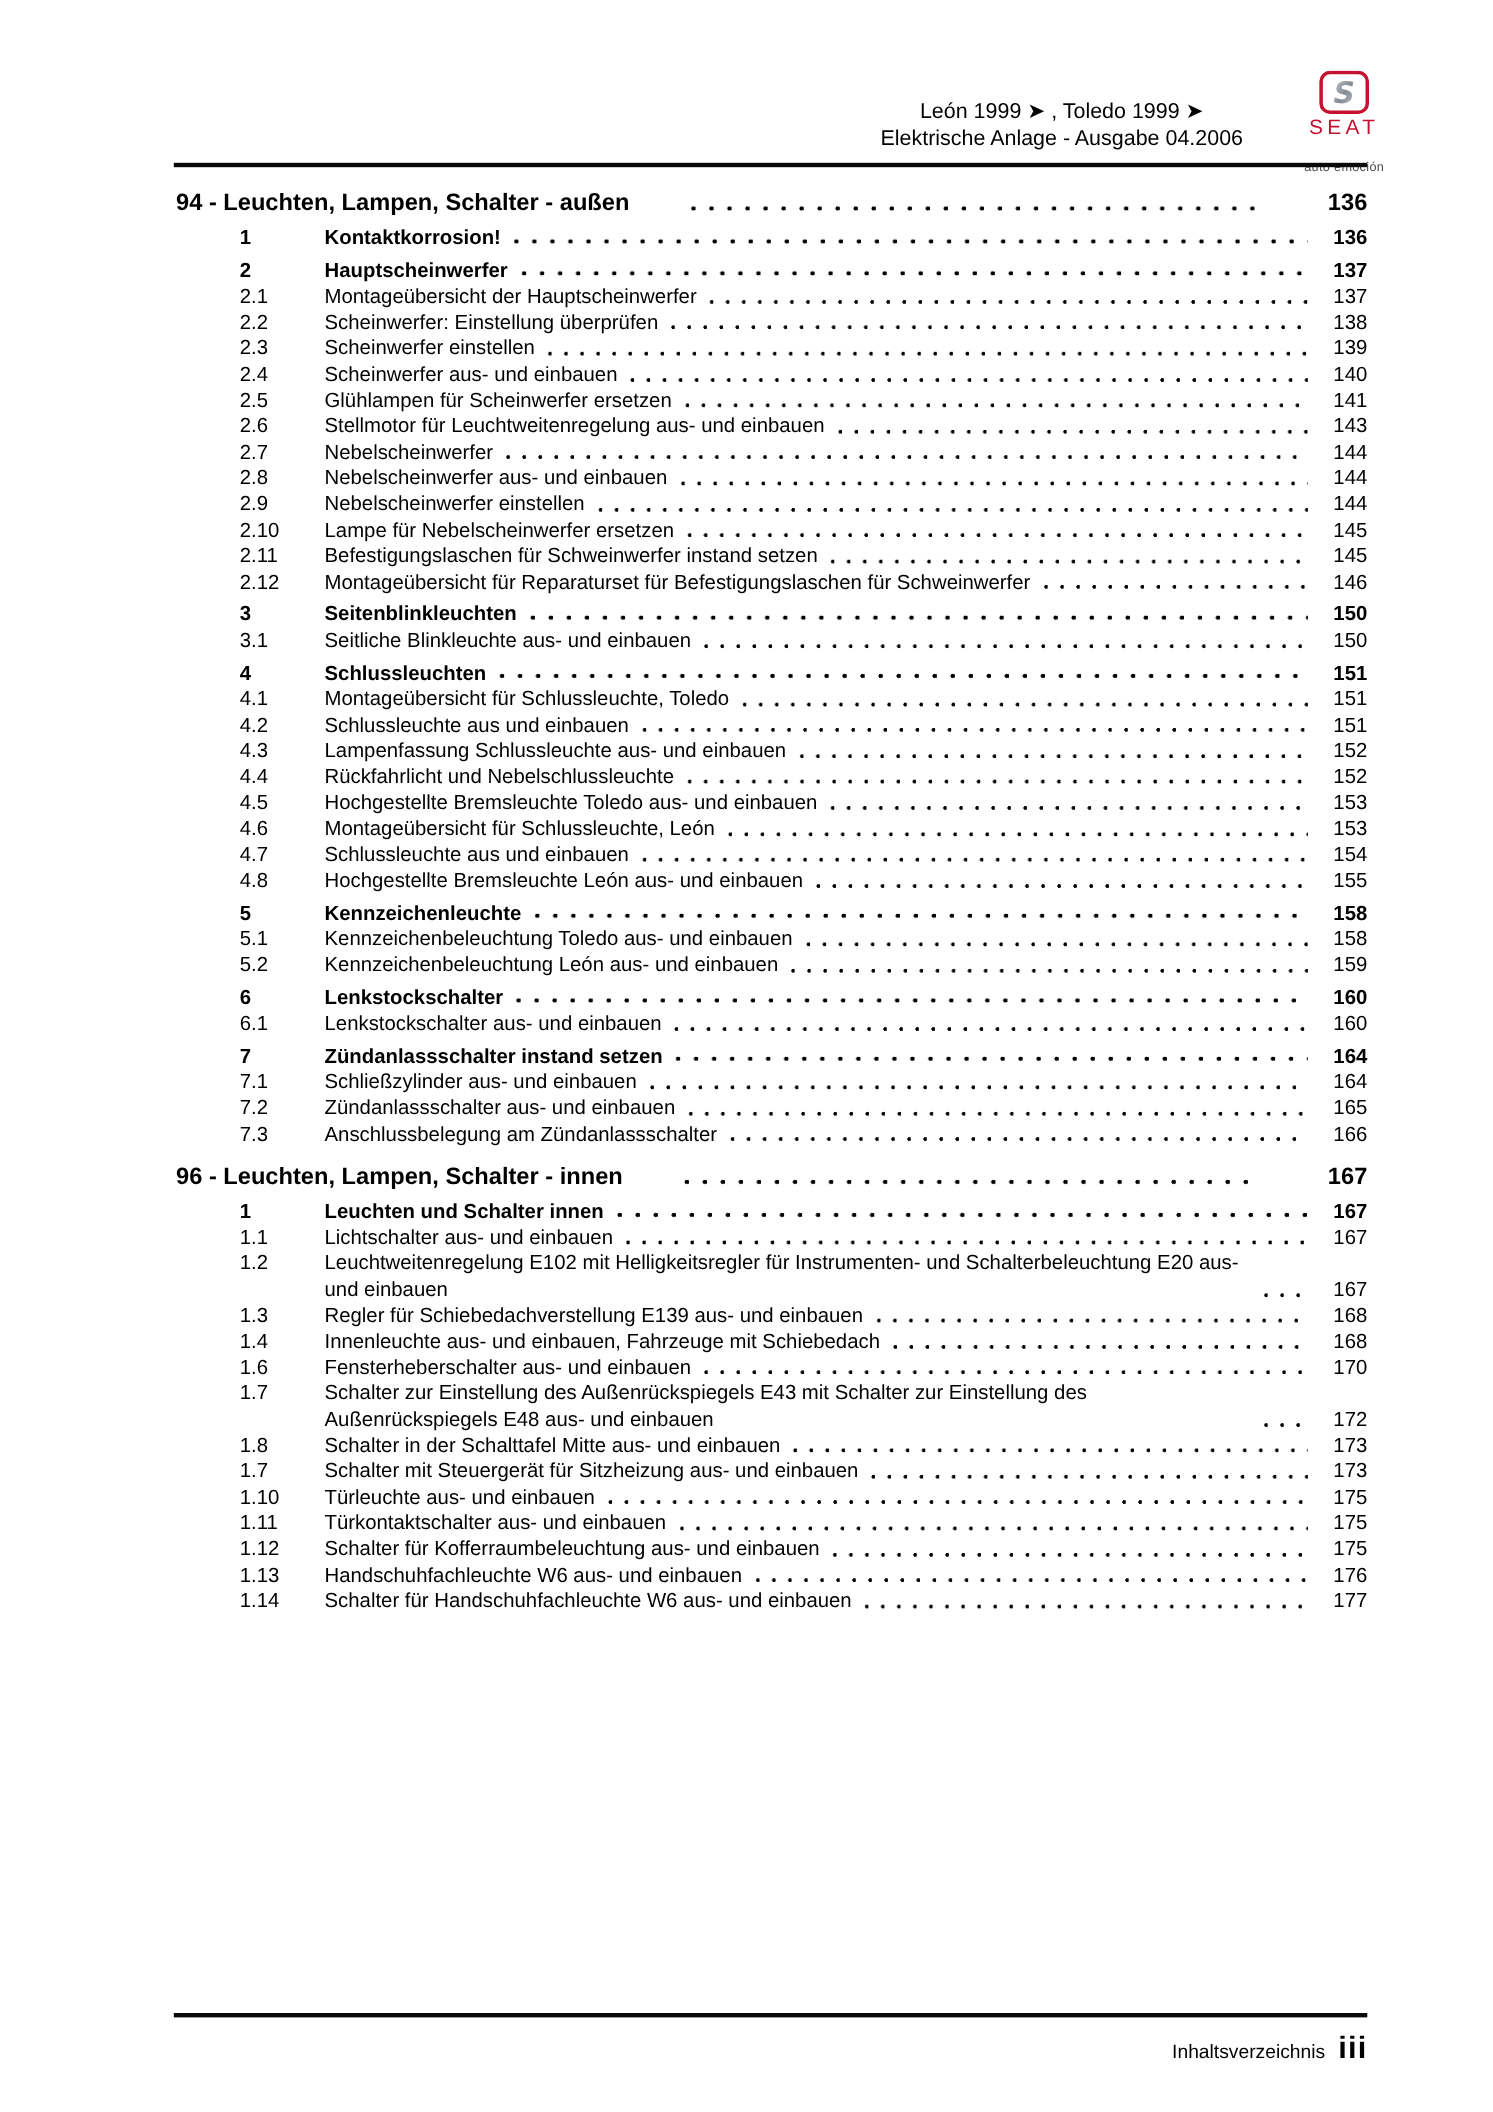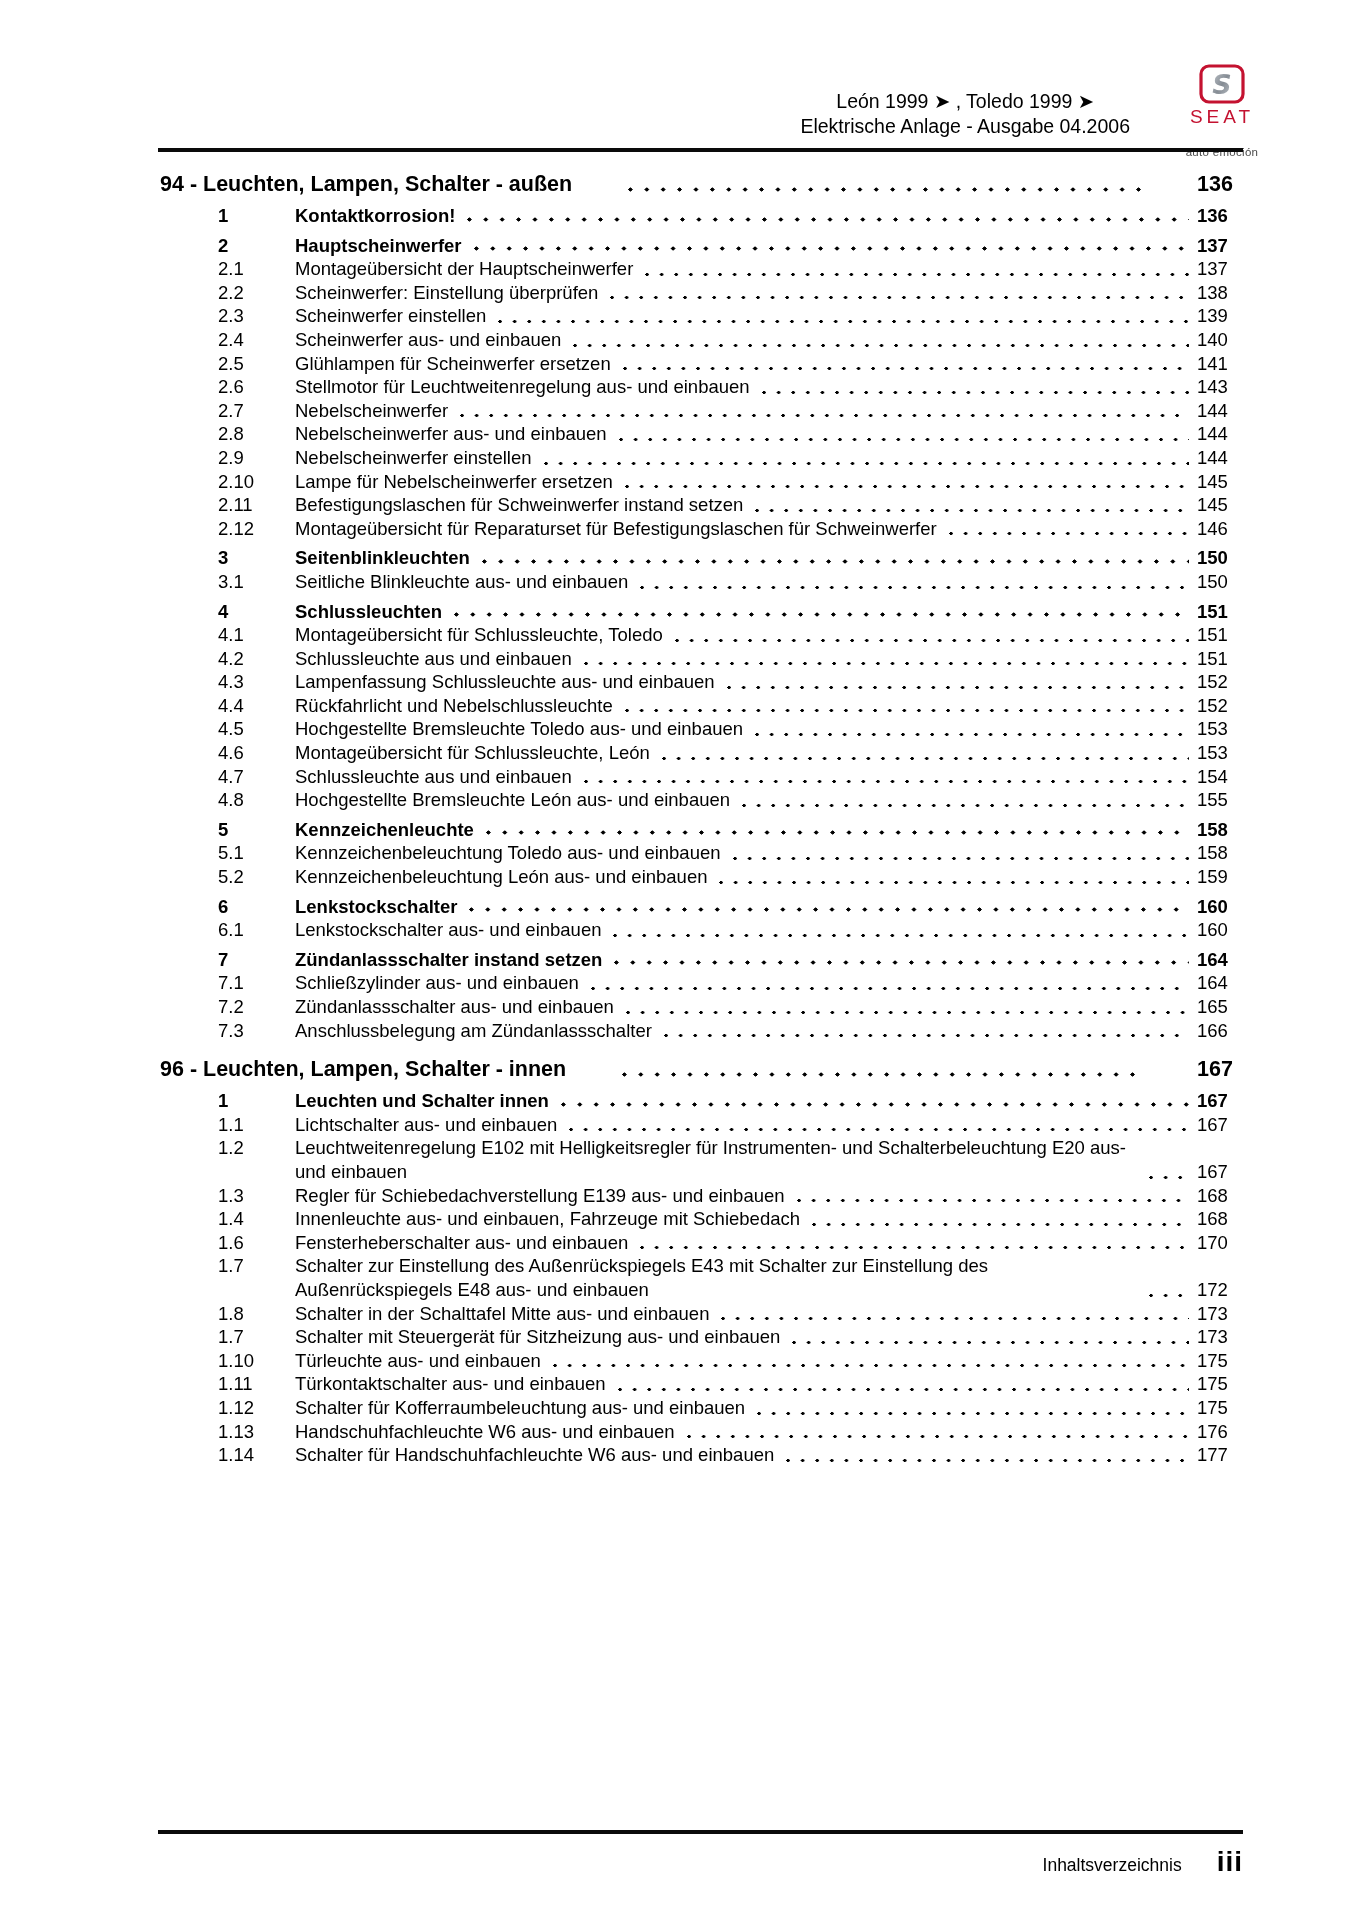--- a/index.html
+++ b/index.html
@@ -44,26 +44,26 @@
     flex:1 1 40px;min-width:40px;height:5px;
     align-self:flex-end;margin:0 8px 4px 12px;
     background-image:radial-gradient(circle at 2px 2.5px,#000 1.55px,transparent 1.8px);
     background-size:14.6px 5px;background-repeat:repeat-x;background-position:left bottom;
   }
   .chapter-header .leader,.entry.bold .leader{
     background-image:radial-gradient(circle at 2.4px 2.5px,#000 1.9px,transparent 2.15px);
     background-size:16.4px 5px;margin-bottom:6px;
   }
   .entry .leader{margin-bottom:4px;}
-  .page-num{flex:0 0 auto;min-width:46px;align-self:flex-end;}
+  .page-num{flex:0 0 auto;min-width:46px;text-align:right;align-self:flex-end;}
   
   .bottom-rule{position:absolute;left:158px;top:1830px;width:1085px;height:4px;background:#0a0a0a;}
   .footer{
     position:absolute;top:1846px;right:114px;
-    display:flex;align-items:baseline;gap:35px;
+    display:flex;align-items:baseline;gap:12px;
   }
   .footer-label{font-size:17.5px;}
   .footer-page{font-size:28px;font-weight:bold;letter-spacing:1px;}
 </style>
 </head>
 <body>
 
 <div class="header-text">
   <div>León 1999 ➤ , Toledo 1999 ➤</div>
   <div>Elektrische Anlage - Ausgabe 04.2006</div>

